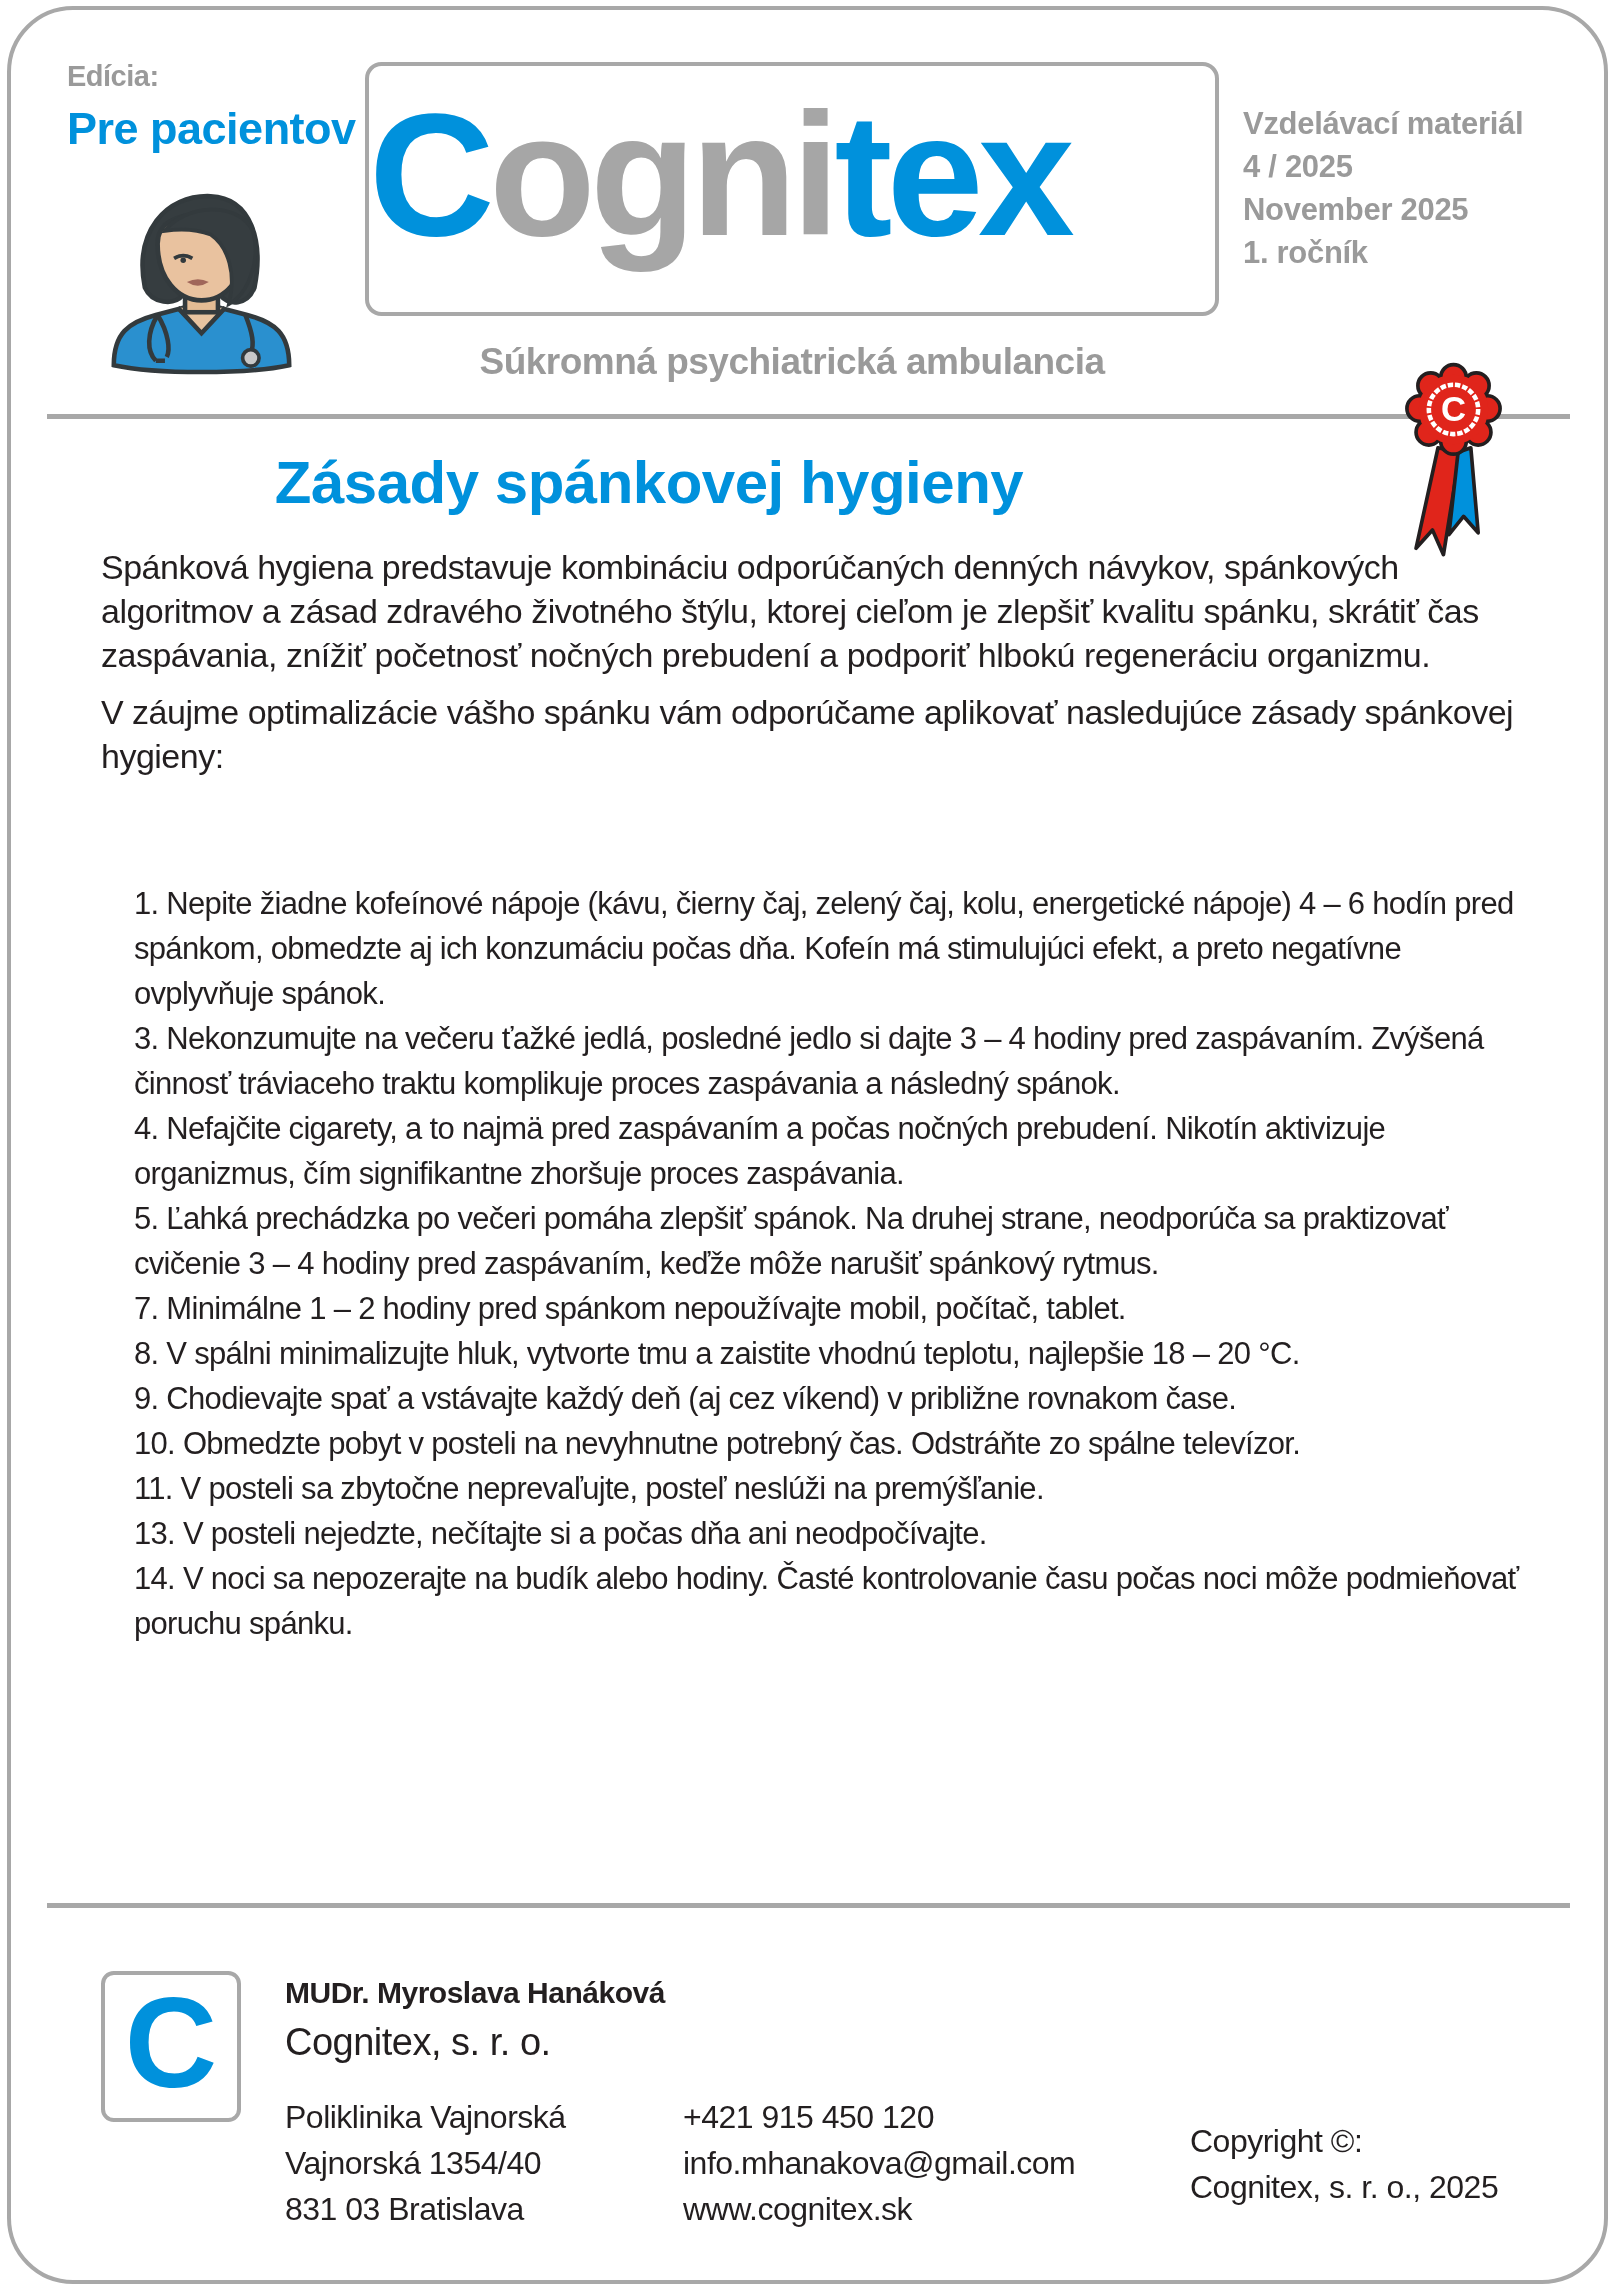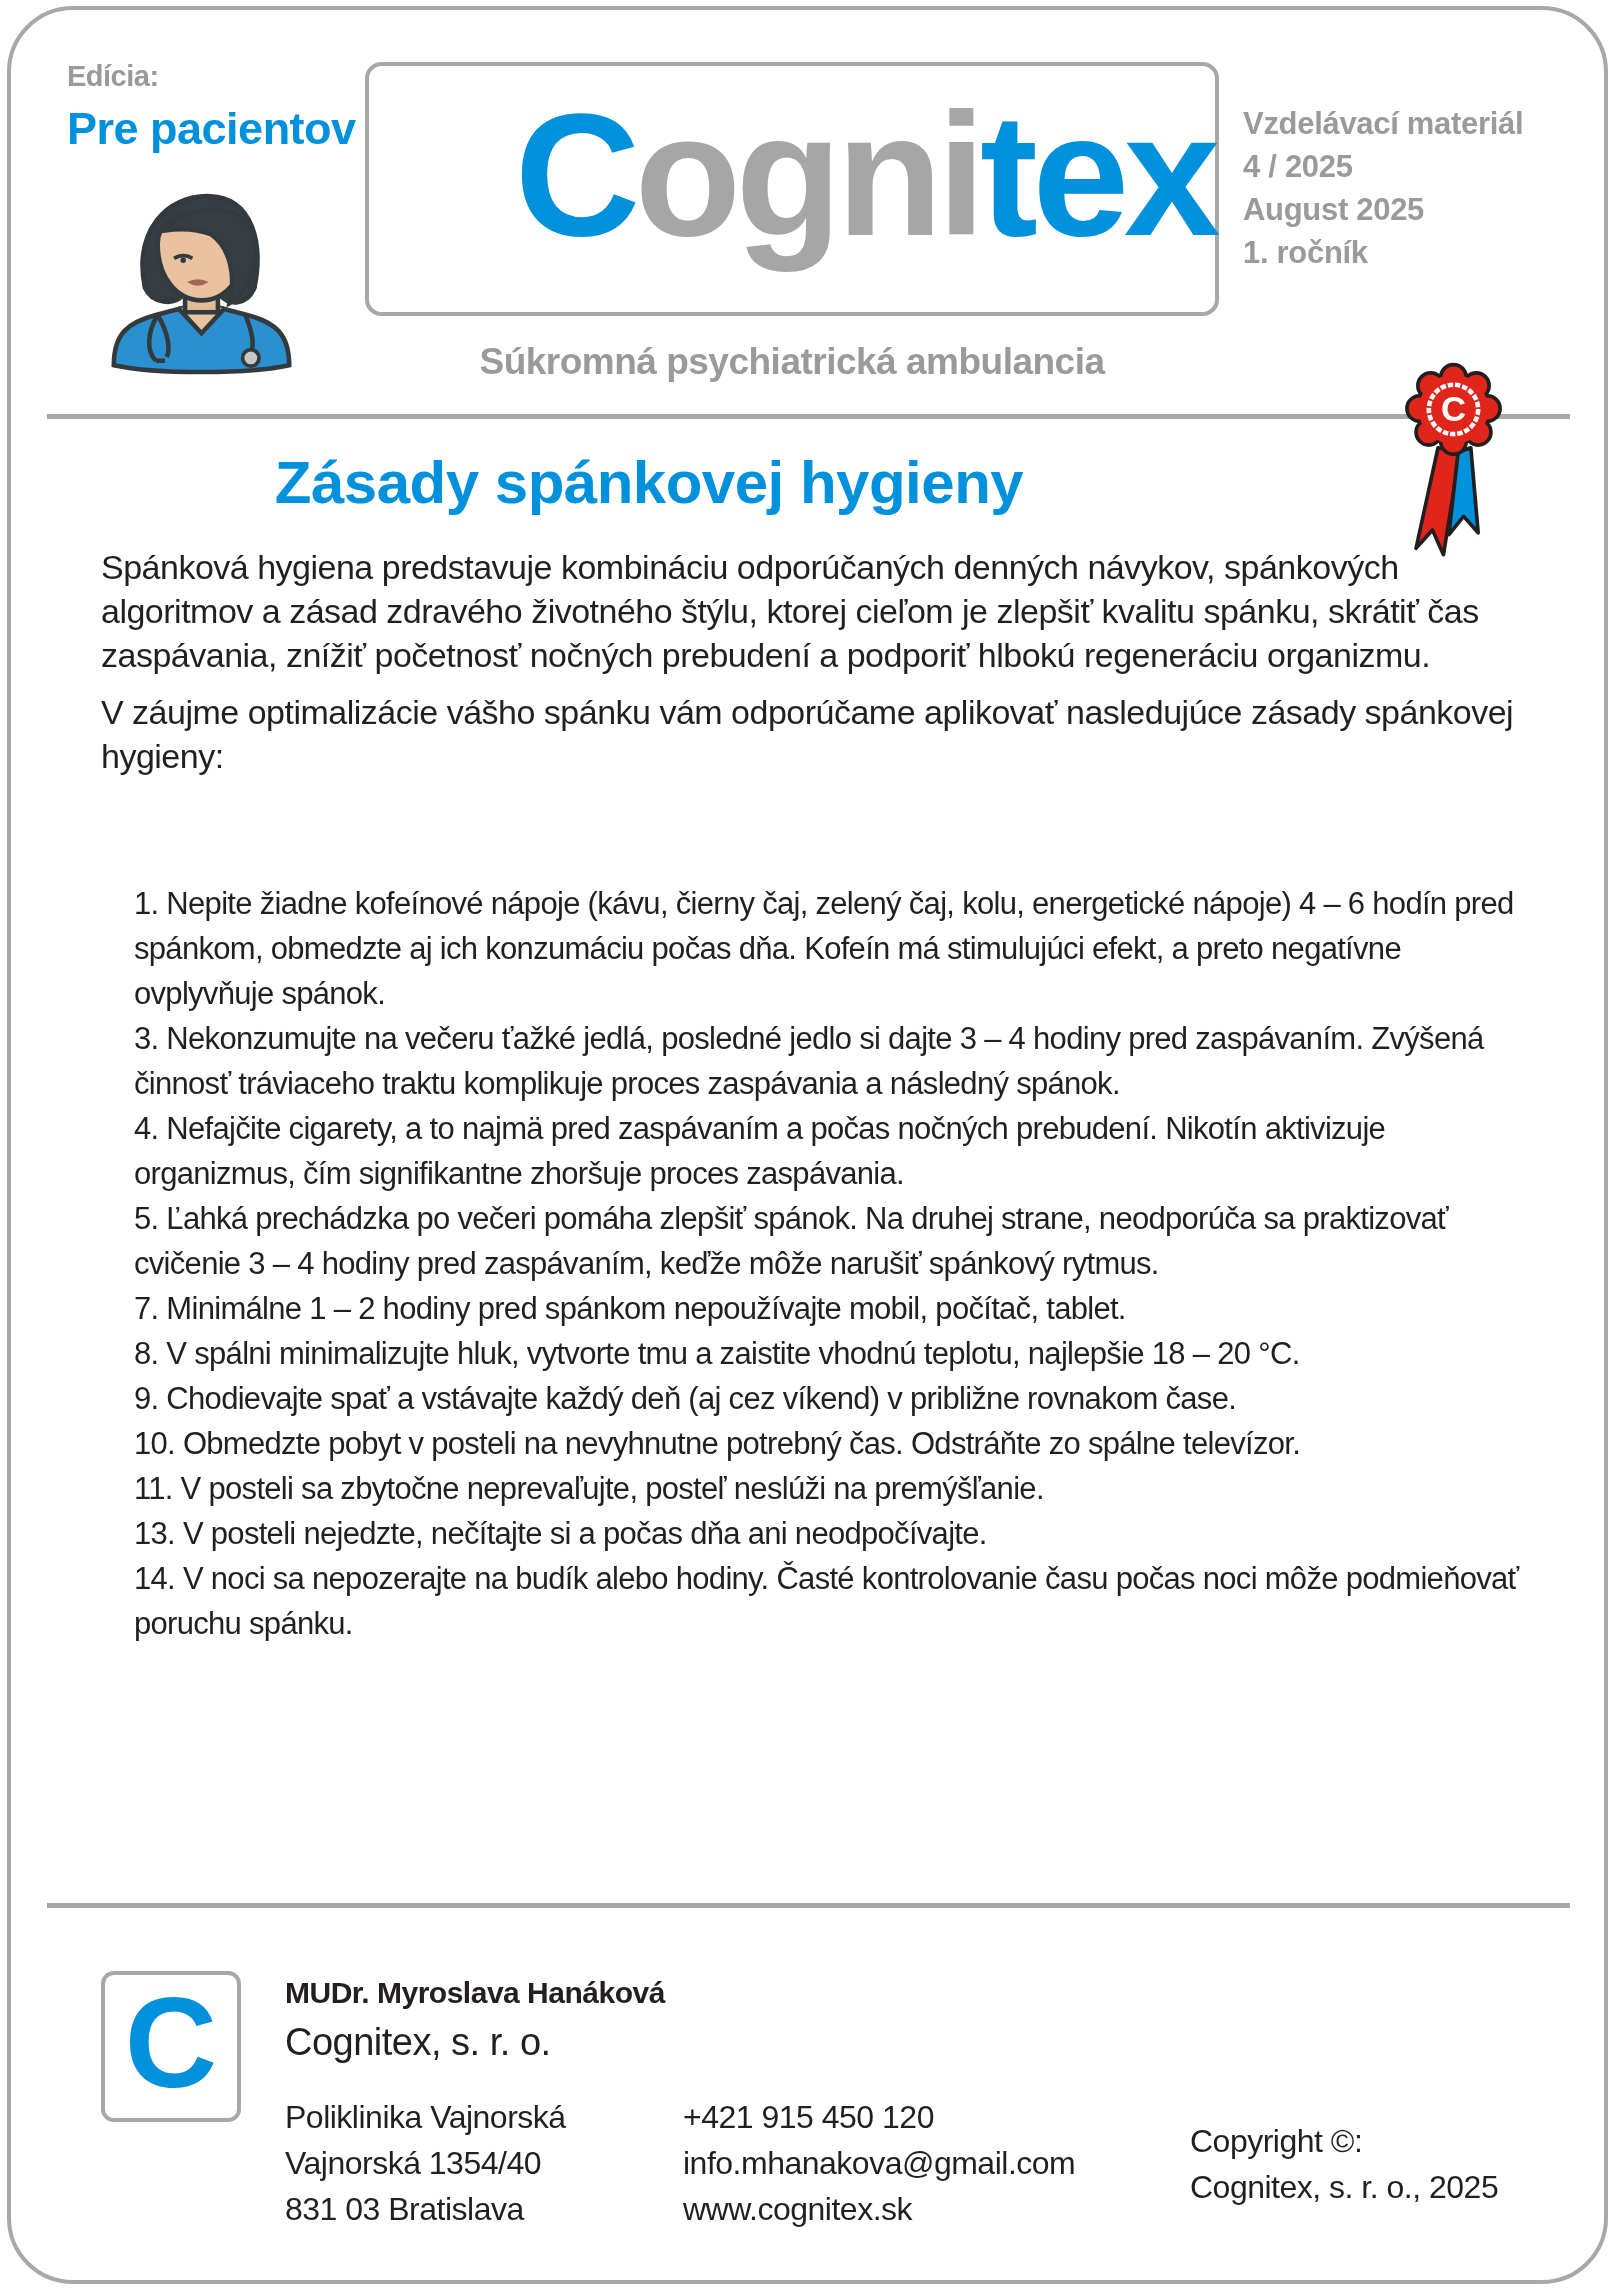--- a/index.html
+++ b/index.html
@@ -35,21 +35,21 @@
     .avatar {
       position: absolute; left: 101px; top: 187px;
       width: 201px; height: 192px;
     }
     
     .logo-box {
       position: absolute; left: 365px; top: 62px;
       width: 854px; height: 254px;
       border: 4.6px solid #a8a8a8;
       border-radius: 16.4px;
-      display: flex; align-items: center; justify-content: flex-end;
+      display: flex; align-items: center; justify-content: flex-start;
     }
     .logo-text {
       font-size: 174px; font-weight: bold;
       letter-spacing: -5.5px;
       line-height: 1;
       margin-top: -27.4px;
     }
     .logo-blue { color: #0091dc; }
     .logo-gray { color: #a6a6a6; }
     .clinic-subtitle {
@@ -161,21 +161,21 @@
 </svg>
 
 <div class="logo-box">
   <div class="logo-text"><span class="logo-blue">C</span><span class="logo-gray">ogni</span><span class="logo-blue">tex</span></div>
 </div>
 <div class="clinic-subtitle">Súkromná psychiatrická ambulancia</div>
 
 <div class="meta">
   <span class="line">Vzdelávací materiál</span>
   <span class="line">4 / 2025</span>
-  <span class="line">August 2025</span>
+  <span class="line">November 2025</span>
   <span class="line">1. ročník</span>
 </div>
 
 <div class="divider top"></div>
 
 <svg class="rosette" viewBox="0 0 110 220">
 
   <path d="M 38 95 L 14 205 L 32 185 L 44 212 L 62 100 Z" fill="#e0251b" stroke="#231f20" stroke-width="4" stroke-linejoin="round"></path>
   <path d="M 60 100 L 50 190 L 66 170 L 82 188 L 74 95 Z" fill="#0091dc" stroke="#231f20" stroke-width="4" stroke-linejoin="round"></path>
 

